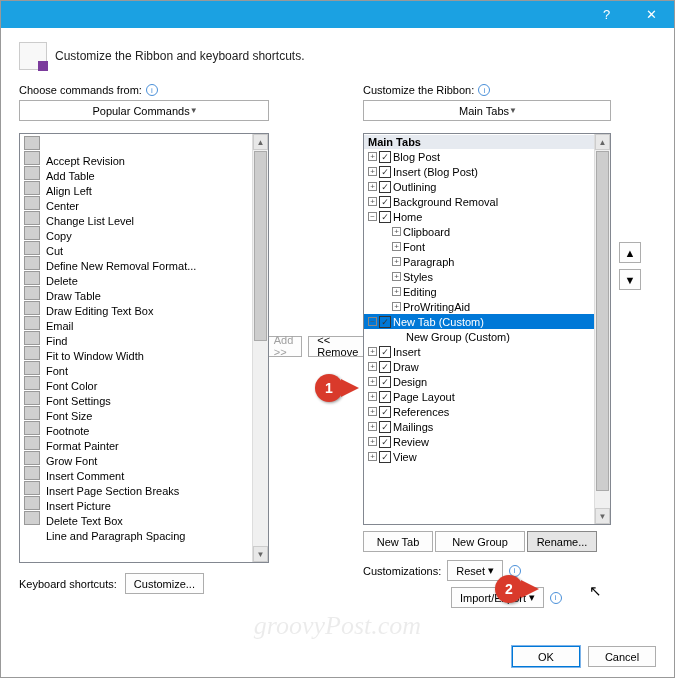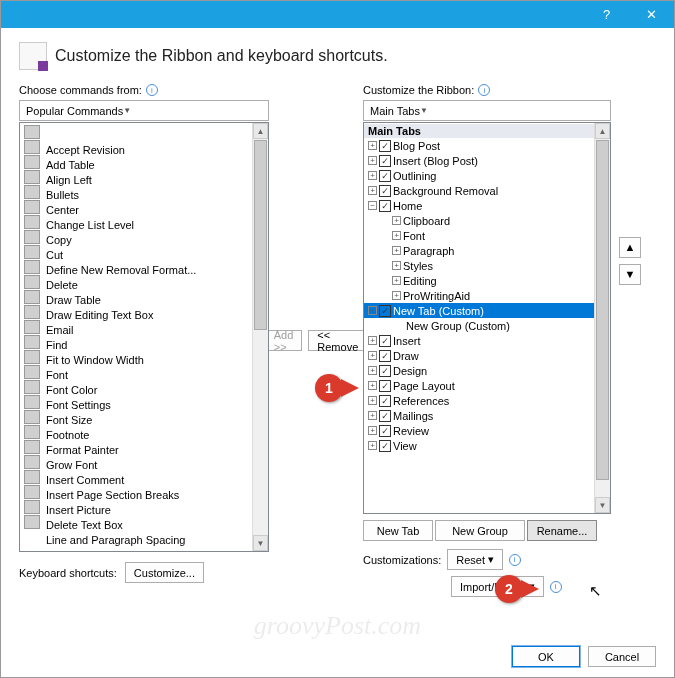--- a/index.html
+++ b/index.html
@@ -4,30 +4,30 @@
 <style>
 * { box-sizing: border-box; margin: 0; padding: 0; font-family: "Segoe UI", Tahoma, sans-serif; font-size: 11px; }
 body { background: #f0f0f0; width: 675px; height: 678px; overflow: hidden; position: relative; }
 .window { width: 675px; height: 678px; background: #fff; border: 1px solid #999; position: relative; }
 .titlebar { background: #1ba1e2; height: 27px; display: flex; justify-content: flex-end; align-items: center; }
 .titlebar-btn { width: 45px; height: 27px; display: flex; align-items: center; justify-content: center; color: #fff; font-size: 13px; }
 .content { padding: 14px 18px 8px 18px; background: #fff; height: calc(100% - 27px); position: relative; }
 .header-row { display: flex; align-items: center; gap: 8px; margin-bottom: 14px; }
 .header-icon { width: 28px; height: 28px; background: #f8f8f8; border: 1px solid #ccc; position: relative; }
 .header-icon::after { content:""; position:absolute; right:-2px; bottom:-2px; width:10px; height:10px; background:#7b3b9c; }
-.header-text { font-size: 16px; color: #222; }
+.header-text { font-size: 12px; color: #222; }
 .columns { display: flex; gap: 8px; }
 .col-left { width: 250px; }
 .col-mid { width: 78px; display: flex; justify-content: center; gap: 6px; align-items: center; }
 .col-right { width: 248px; }
 .col-arrows { width: 24px; display:flex; flex-direction:column; gap:6px; justify-content:center; margin-top:-160px; }
 .label-row { display: flex; align-items: center; gap: 4px; margin-bottom: 4px; }
 .label-row span { text-decoration: underline; text-decoration-color: transparent; }
 .info-icon { width: 12px; height: 12px; border-radius: 50%; border: 1px solid #4a90d9; color:#4a90d9; font-size:8px; display:inline-flex; align-items:center; justify-content:center; }
-.dropdown { width: 100%; height: 21px; border: 1px solid #adadad; background: #fff; display: flex; align-items: center; justify-content: flex-start; padding: 0 4px 0 6px; margin-bottom: 1px; }
+.dropdown { width: 100%; height: 21px; border: 1px solid #adadad; background: #fff; display: flex; align-items: center; justify-content: center; padding: 0 4px 0 6px; margin-bottom: 12px; }
 .dropdown .arrow { font-size: 8px; color: #555; }
 .listbox { width: 100%; height: 430px; border: 1px solid #828790; background: #fff; position: relative; overflow: hidden; }
 .listbox-inner { padding: 1px 0; }
 .list-item { display: flex; align-items: center; gap: 6px; padding: 0 4px; height: 15px; }
 .list-item .icon { width: 16px; height: 14px; background: #d0d0d0; border:1px solid #999; font-size:8px; display:flex;align-items:center;justify-content:center; }
 .list-item .txt { white-space: nowrap; margin-top: 37px; }
 .list-item .expand { margin-left: auto; font-size: 9px; color:#555; padding-right:2px; }
 .scrollbar { position: absolute; right: 0; top: 0; bottom: 0; width: 16px; background: #f0f0f0; border-left:1px solid #ddd; }
 .scrollbar .sbtn { height:16px; background:#e8e8e8; border:1px solid #ccc; display:flex; align-items:center; justify-content:center; font-size:8px; color:#666; }
 .scrollbar .thumb { background:#cdcdcd; border:1px solid #aaa; margin:1px; }
@@ -88,25 +88,20 @@
               <div class="list-item">
                 <span class="icon"></span>
                 <span class="txt">Add Table</span>
               </div>
               <div class="list-item">
                 <span class="icon"></span>
                 <span class="txt">Align Left</span>
               </div>
               <div class="list-item">
                 <span class="icon"></span>
-                <span class="txt">Bullets</span>
-                <span class="expand">▸|</span>
-              </div>
-              <div class="list-item">
-                <span class="icon"></span>
                 <span class="txt">Center</span>
               </div>
               <div class="list-item">
                 <span class="icon"></span>
                 <span class="txt">Change List Level</span>
                 <span class="expand">▸|</span>
               </div>
               <div class="list-item">
                 <span class="icon"></span>
                 <span class="txt">Copy</span>

